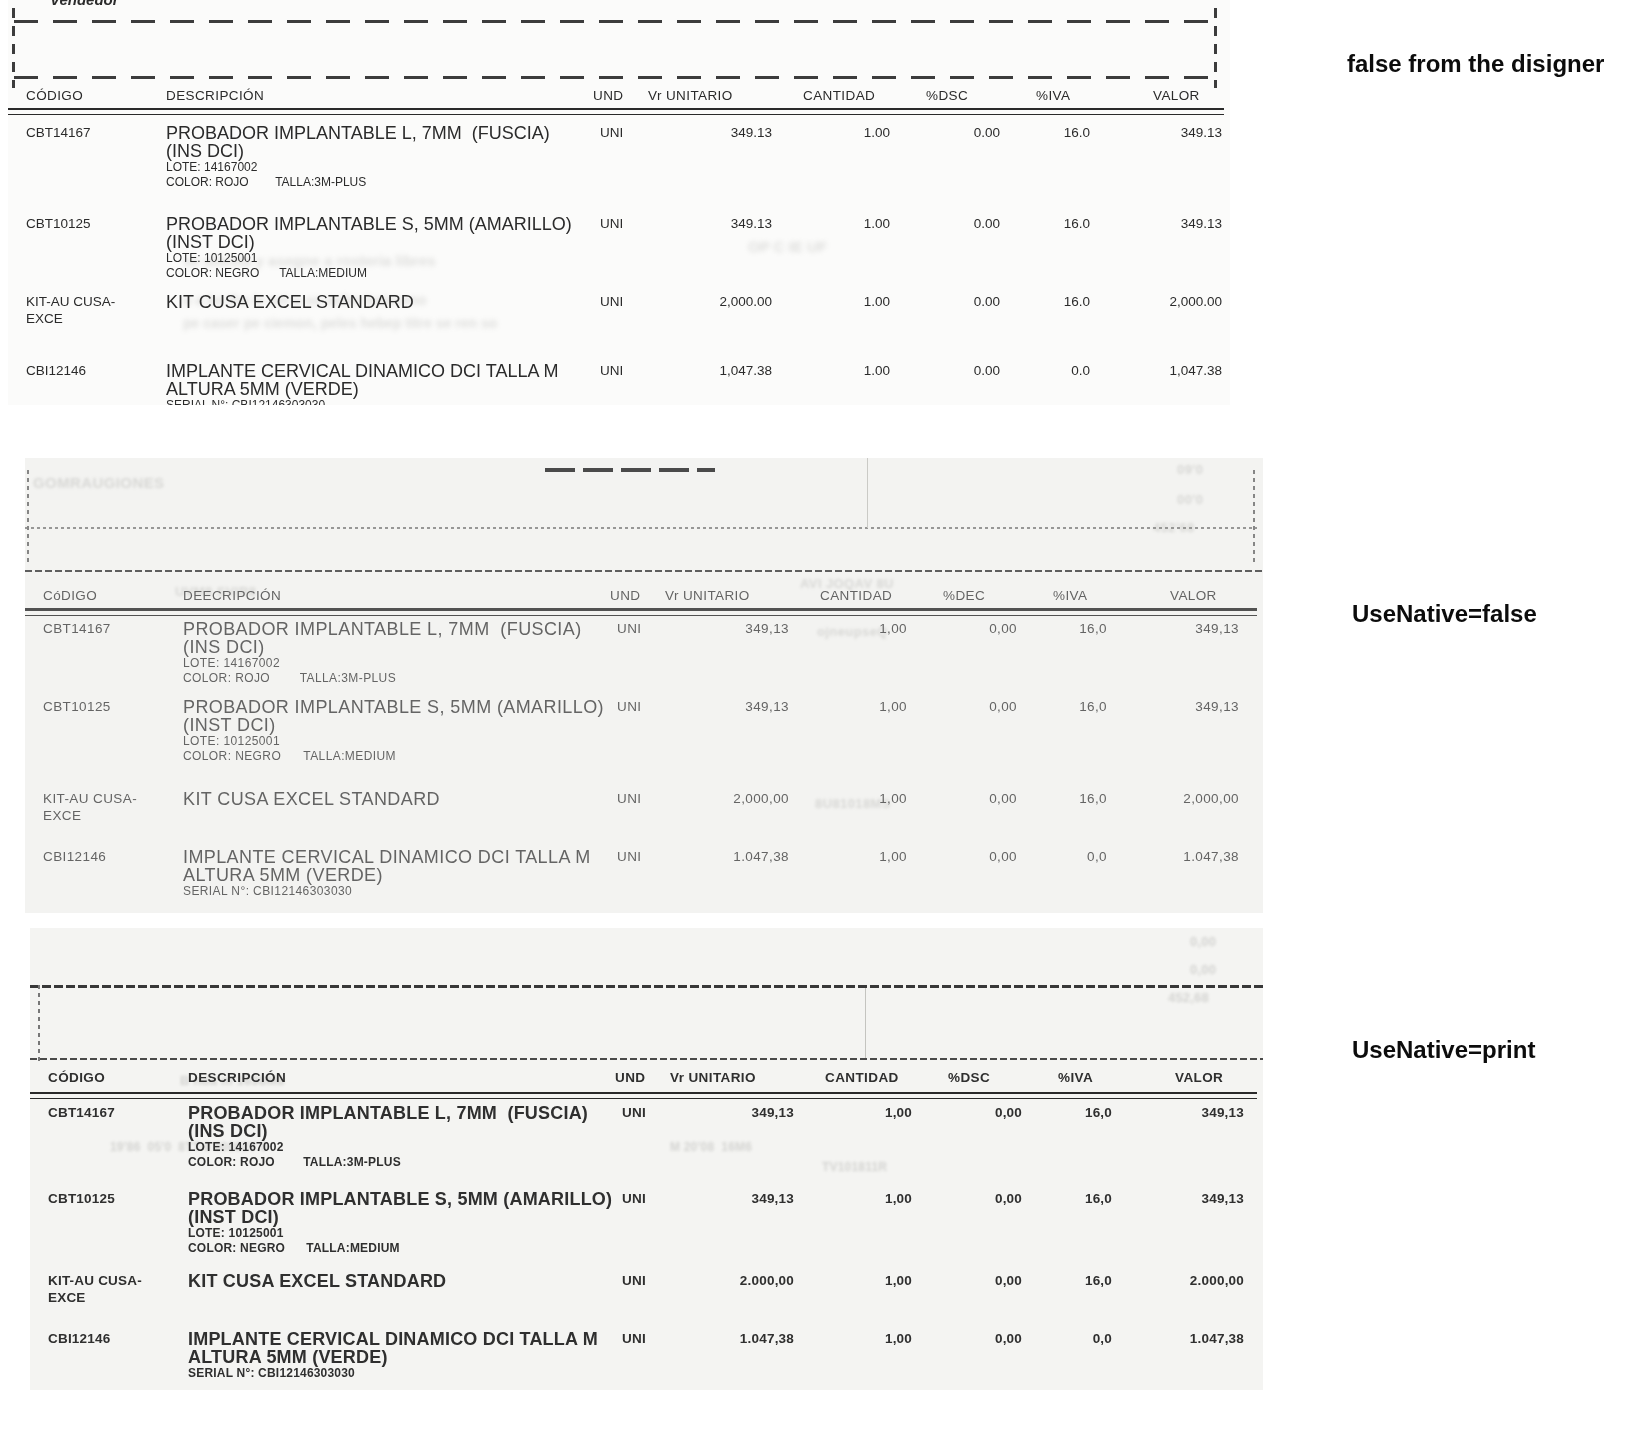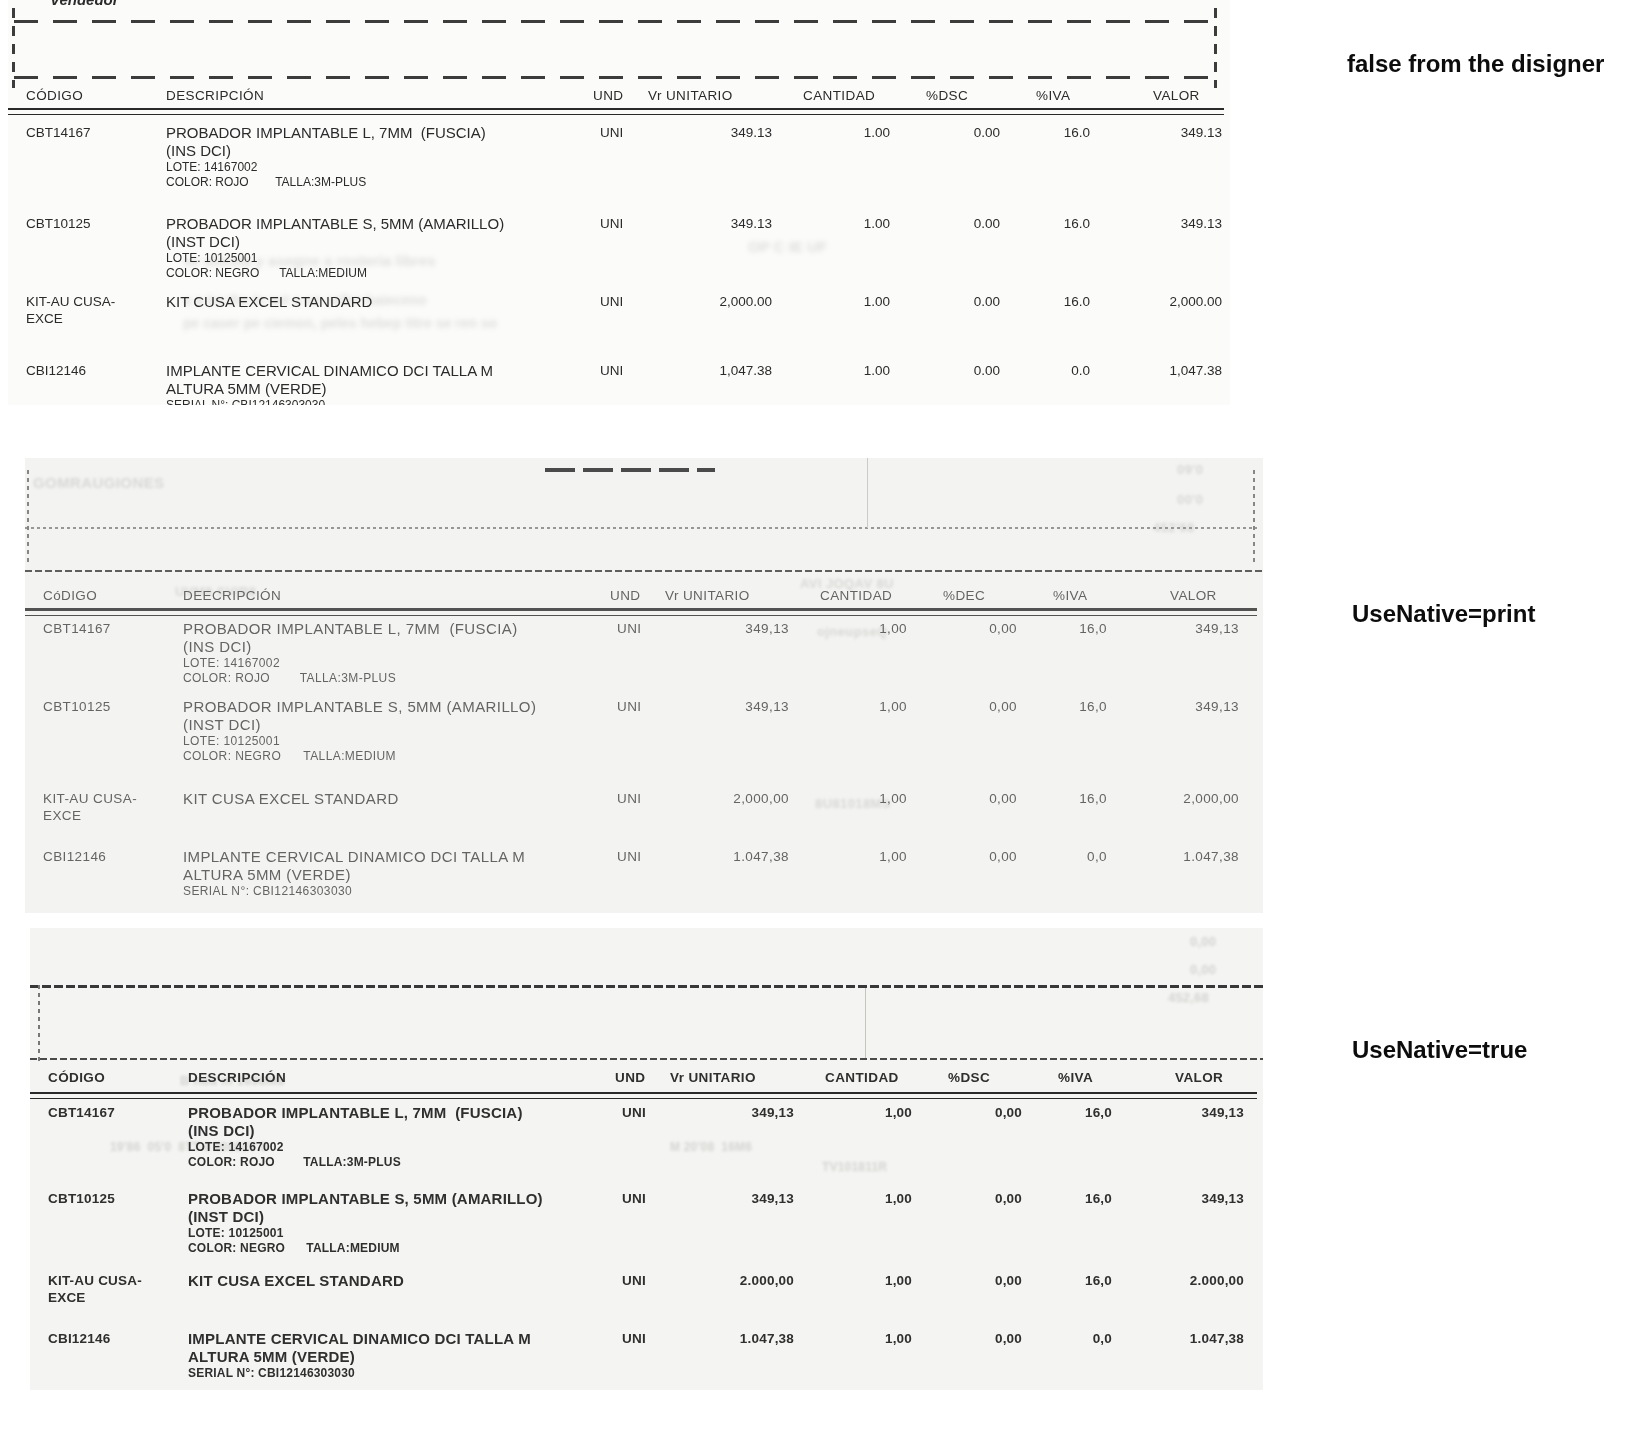--- a/index.html
+++ b/index.html
@@ -9,21 +9,21 @@
   .scan-inner{position:absolute;inset:0;}
   .scan--clean{background:#fbfbfa;}
   .scan--clean .scan-inner{color:#2b2b2b;}
   .scan--blur{background:#f3f3f1;}
   .scan--blur .scan-inner{color:#515151;filter:blur(0.5px) opacity(0.88);letter-spacing:.4px;}
   .scan--native{background:#f4f4f2;}
   .scan--native .scan-inner{color:#2f2f2f;filter:blur(0.3px);font-weight:600;letter-spacing:.2px;}
   .cell{position:absolute;font-size:13.5px;line-height:17px;white-space:pre;}
   .hdr{position:absolute;font-size:13.5px;letter-spacing:.4px;white-space:pre;}
   .num{text-align:right;}
-  .desc-line{font-size:15px;line-height:18px;white-space:pre;}
+  .desc-line{font-size:18px;line-height:18px;white-space:pre;}
   .desc-line.small{font-size:12px;line-height:15px;}
   .code-line{font-size:13.5px;line-height:17px;white-space:pre;}
   .rule{position:absolute;height:4px;border-top:2px solid #2a2a2a;border-bottom:1px solid #2a2a2a;}
   .scan--blur .rule{border-top-width:3px;border-color:#3c3c3c;}
   .line{position:absolute;}
   .dash-lg{height:3px;background:repeating-linear-gradient(90deg,#3c3c3c 0 24px,transparent 24px 39px);}
   .dash-dark{height:4px;background:repeating-linear-gradient(90deg,#333 0 30px,transparent 30px 38px);}
   .dash-dense{height:2px;background:repeating-linear-gradient(90deg,#4a4a4a 0 7px,transparent 7px 10px);}
   .dash-dense2{height:3px;background:repeating-linear-gradient(90deg,#383838 0 9px,transparent 9px 12px);}
   .dot-thin{height:2px;background:repeating-linear-gradient(90deg,#8a8a8a 0 3px,transparent 3px 6px);}
@@ -36,22 +36,22 @@
   .page-label{position:absolute;font-size:24px;font-weight:bold;color:#0c0c0c;white-space:pre;}
   #label-designer{left:1347px;top:50px;}
   #label-false{left:1352px;top:600px;}
   #label-true{left:1352px;top:1036px;}
 </style>
 </head>
 <body>
 
 <div id="page">
   <div class="page-label" id="label-designer">false from the disigner</div>
-  <div class="page-label" id="label-false">UseNative=print</div>
-  <div class="page-label" id="label-true">UseNative=true</div>
+  <div class="page-label" id="label-false">UseNative=false</div>
+  <div class="page-label" id="label-true">UseNative=print</div>
 <div class="scan scan--clean" style="left: 8px; top: 0px; width: 1222px; height: 405px;">
       <div class="scan-inner">
         <div class="vendor" style="left: 42px; top: -9px;">Vendedor</div>
         <div class="line dash-lg" style="left: 6px; top: 20px; width: 1208px;"></div>
         <div class="line dash-lg" style="left: 6px; top: 76px; width: 1208px;"></div>
         <div class="line vdash" style="left: 4px; top: 8px; height: 80px;"></div>
         <div class="line vdash" style="left: 1206px; top: 8px; height: 80px;"></div>
         <div class="ghost" style="left: 175px; top: 252px; font-size: 15px;">se atiesta y asegne a rosteria libres</div>
         <div class="ghost" style="left: 175px; top: 292px; font-size: 14px;">u a bo the le set u so seller baieceno</div>
         <div class="ghost" style="left: 175px; top: 315px; font-size: 14px;">pe caser pe ciemon, peles hebep titre se ren so</div>

